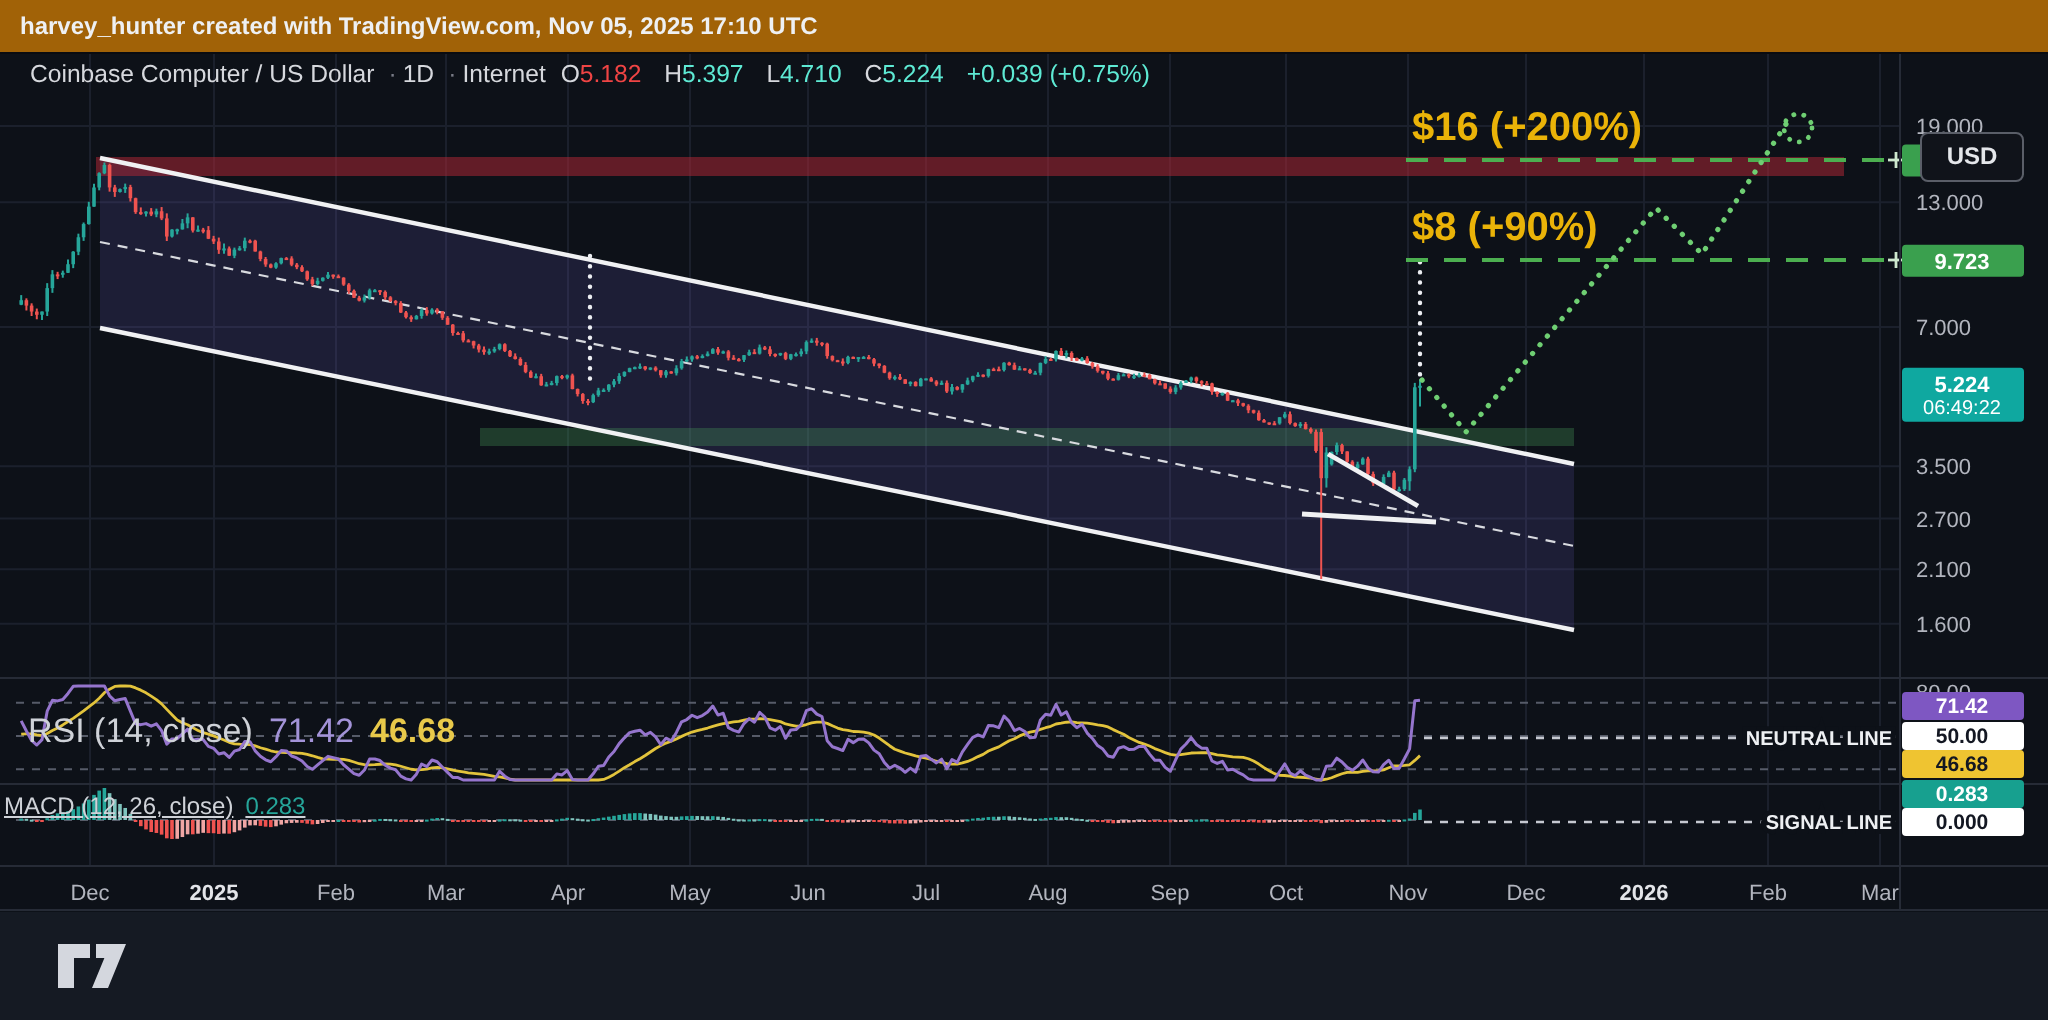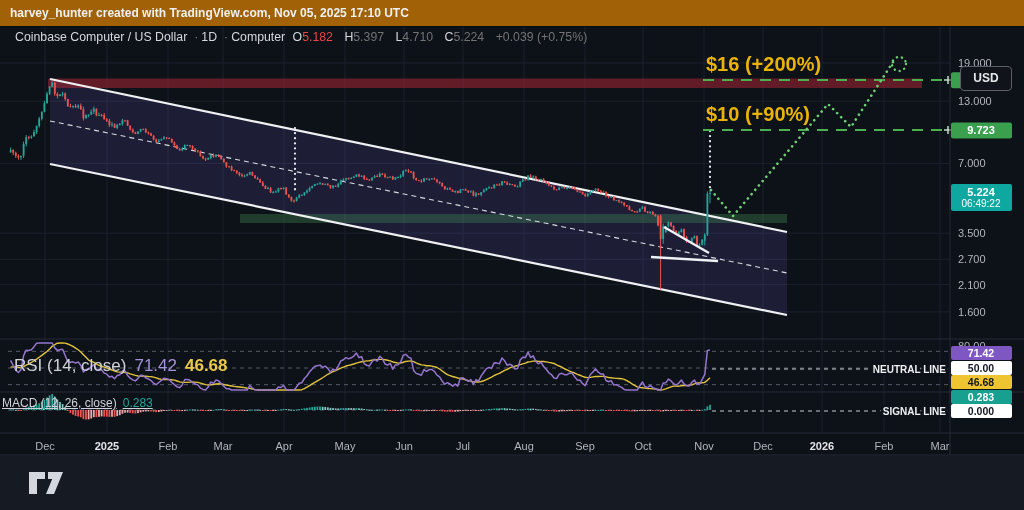--- a/index.html
+++ b/index.html
@@ -7,21 +7,21 @@
   #stage{position:absolute;left:0;top:0;width:1024px;height:510px;}
   svg text{font-family:"Liberation Sans",sans-serif;}
   .abs{position:absolute;}
   #attribution-bar{left:0;top:0;width:1024px;height:27px;background:#a16207;border-bottom:1px solid #090b10;
     color:#eef0f3;font-size:12px;font-weight:bold;line-height:27px;padding-left:10px;box-sizing:border-box;z-index:5;}
   #legend{left:15px;top:30px;font-size:12.3px;color:#d6d8dd;white-space:nowrap;z-index:4;}
   #legend span{margin-right:4px;}
   #legend .sep{color:#787b86;margin:0 3px;}
   #legend .lab{color:#d6d8dd;margin-right:0;}
   .val-red{color:#ef4444;}
-  .val-grn{color:#737373;}
+  .val-grn{color:#5eead4;}
   #usd-button{left:960px;top:30px;width:50px;height:23px;background:#10131a;border:1px solid #5a5e68;
     border-radius:4px;color:#e4e6ea;font-size:12px;font-weight:bold;text-align:center;line-height:23px;z-index:4;cursor:pointer;margin-top:36px;}
   .target-note{font-size:20px;font-weight:bold;color:#eab308;z-index:4;white-space:nowrap;}
   #target-16{left:706px;top:53px;}
   #target-10{left:706px;top:103px;}
   #rsi-legend{left:14px;top:356px;font-size:17px;color:#cfd2d8;z-index:4;white-space:nowrap;}
   #rsi-legend .v1{color:#a393d8;margin-left:8px;}
   #rsi-legend .v2{color:#e8c94a;font-weight:bold;margin-left:8px;}
   #macd-legend{left:2px;top:396px;font-size:12px;color:#cfd2d8;z-index:4;white-space:nowrap;text-decoration:underline;}
   #macd-legend .v1{color:#26a69a;margin-left:6px;}
@@ -972,32 +972,32 @@
         <rect x="951" y="404" width="61" height="14" rx="2" fill="#ffffff"></rect>
         <text x="981" y="414.5" fill="#131722" font-size="10.5" text-anchor="middle" font-weight="bold">0.000</text>
       </g>
     </svg>
 
   <div id="attribution-bar" class="abs">
     <span>harvey_hunter created with TradingView.com, Nov 05, 2025 17:10 UTC</span>
   </div>
 
   <div id="legend" class="abs">
-    <span>Coinbase Computer / US Dollar</span><span class="sep">·</span><span>1D</span><span class="sep">·</span><span>Computer</span>
+    <span>Coinbase Computer / US Dollar</span><span class="sep">·</span><span>1D</span><span class="sep">·</span><span>Internet</span>
     <span><span class="lab">O</span><span class="val-red">5.182</span></span>
     <span><span class="lab">H</span><span class="val-grn">5.397</span></span>
     <span><span class="lab">L</span><span class="val-grn">4.710</span></span>
     <span><span class="lab">C</span><span class="val-grn">5.224</span></span>
     <span class="val-grn">+0.039 (+0.75%)</span>
   </div>
 
   <div id="usd-button" class="abs">USD</div>
 
   <div id="target-16" class="abs target-note">$16 (+200%)</div>
-  <div id="target-10" class="abs target-note">$10 (+90%)</div>
+  <div id="target-10" class="abs target-note">$8 (+90%)</div>
 
   <div id="rsi-legend" class="abs">
     <span>RSI (14, close)</span><span class="v1">71.42</span><span class="v2">46.68</span>
   </div>
 
   <div id="macd-legend" class="abs">
     <span>MACD (12, 26, close)</span><span class="v1">0.283</span>
   </div>
 
   <div id="footer" class="abs">

